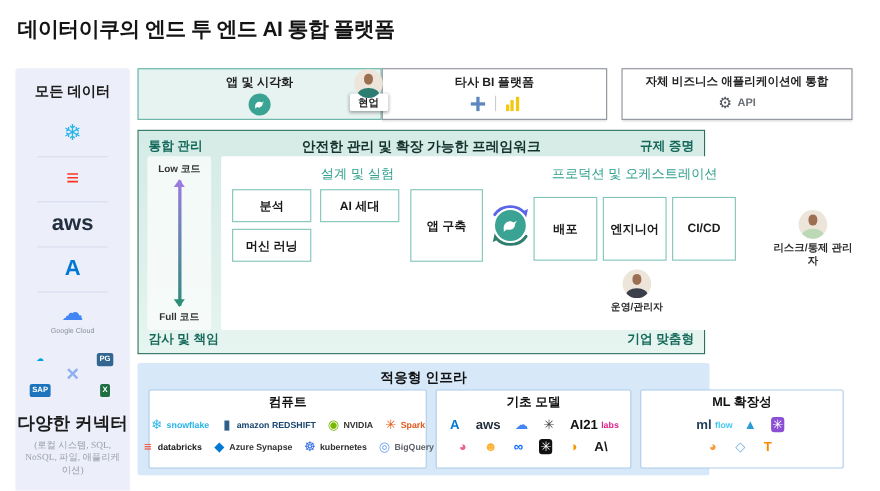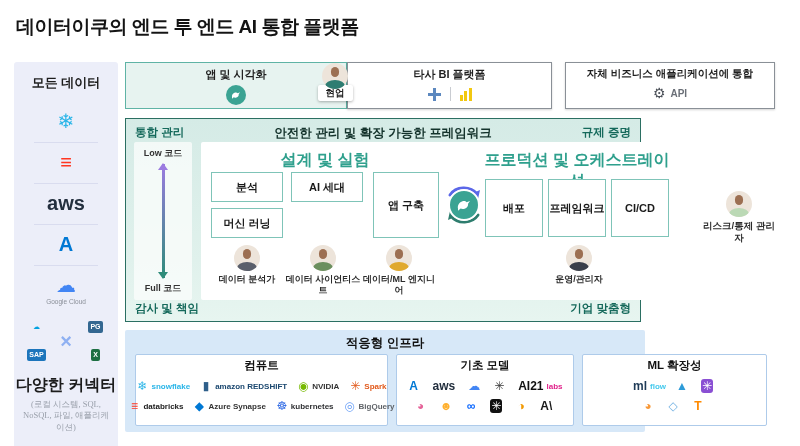--- a/index.html
+++ b/index.html
@@ -65,21 +65,21 @@
   .gov-br { right:9px; bottom:5px; }
 
   .code-strip { position:absolute; left:8px; top:23px; width:58px; height:158px; background:rgba(250,252,251,.8); border-radius:2px;
     display:flex; flex-direction:column; align-items:center; justify-content:space-between; padding:5px 0; }
   .code-label { font-size:9px; font-weight:700; color:#333; }
   .code-arrow { position:relative; width:3px; flex:1; margin:4px 0; background:linear-gradient(180deg,#9B7BE0,#2E8C7A); }
   .code-arrow::before { content:""; position:absolute; top:-6px; left:-3.5px; border:5px solid transparent; border-bottom:7px solid #9B7BE0; }
   .code-arrow::after { content:""; position:absolute; bottom:-6px; left:-3.5px; border:5px solid transparent; border-top:7px solid #2E8C7A; }
 
   .gov-inner { position:absolute; left:75px; top:23px; width:492px; height:158px; background:#fff; border-radius:2px; }
-  .sec-title { position:absolute; font-size:16px; font-weight:700; color:#2FA08D; text-align:center; }
+  .sec-title { position:absolute; font-size:12px; font-weight:400; color:#2FA08D; text-align:center; }
   .design-title { left:8px; top:8px; width:232px; }
   .prod-title { left:276px; top:8px; width:200px; }
 
   .design-grid { position:absolute; left:10px; top:30px; width:156px; display:flex; flex-wrap:wrap; gap:6px 8px;align-items:flex-end; }
   .mini-box { width:72px; height:30px; border:1.5px solid #7FC4B8; background:#fff; display:flex; align-items:center; justify-content:center;
     font-size:11px; font-weight:700; color:#1a1a1a; }
   .tall-box { position:absolute; left:172px; top:30px; width:66px; height:66px; }
 
   .cycle { position:absolute; left:240px; top:40px; width:46px; height:46px; }
   .cycle svg.arrows { position:absolute; inset:0; }
@@ -234,48 +234,24 @@
           <svg viewBox="0 0 24 24" aria-hidden="true">
               <path d="M4 17c-1-5 2-9 6-10 2.5-.6 4.5.2 5.5 1.4L20 6.5l-2.6 3.8c.6 2.6-1.4 5.6-4.6 6.6-2 .6-3.9.5-5.3-.2L4 19.5z" fill="#fff"></path>
             </svg>
         </div>
       </div>
 
       <div class="sec-title prod-title">프로덕션 및 오케스트레이션</div>
       <div class="prod-grid">
 
       <div class="prod-box">배포</div>
-          <div class="prod-box">프레임워크</div>
+          <div class="prod-box">엔지니어</div>
           <div class="prod-box">CI/CD</div>
         </div>
 
-      <div class="personas design-personas">
-
-      <div class="persona">
-          <div class="avatar">
-            <div class="head"></div>
-            <div class="shirt" style="background-color: rgb(90, 95, 107);"></div>
-          </div>
-          <div class="p-label">데이터 분석가</div>
-        </div>
-          <div class="persona">
-          <div class="avatar">
-            <div class="head"></div>
-            <div class="shirt" style="background-color: rgb(107, 143, 94);"></div>
-          </div>
-          <div class="p-label">데이터 사이언티스트</div>
-        </div>
-          <div class="persona">
-          <div class="avatar">
-            <div class="head"></div>
-            <div class="shirt" style="background-color: rgb(224, 169, 46);"></div>
-          </div>
-          <div class="p-label">데이터/ML 엔지니어</div>
-        </div>
-        </div>
 
       <div class="personas ops-persona">
 
       <div class="persona">
           <div class="avatar">
             <div class="head"></div>
             <div class="shirt" style="background-color: rgb(58, 63, 74);"></div>
           </div>
           <div class="p-label">운영/관리자</div>
         </div>

